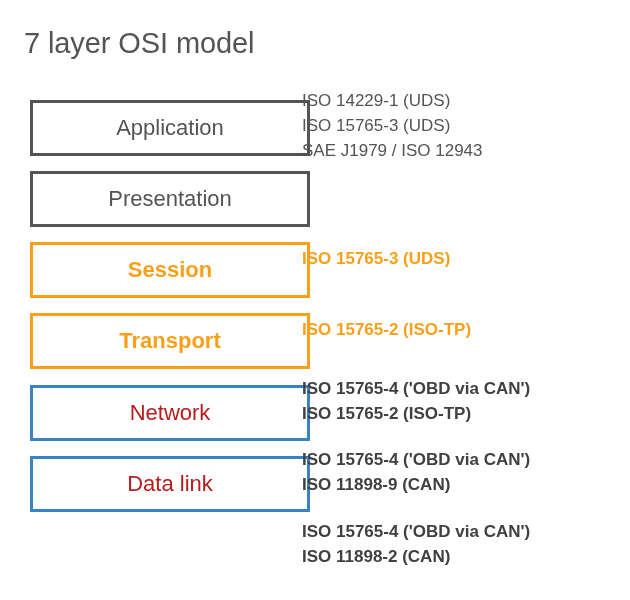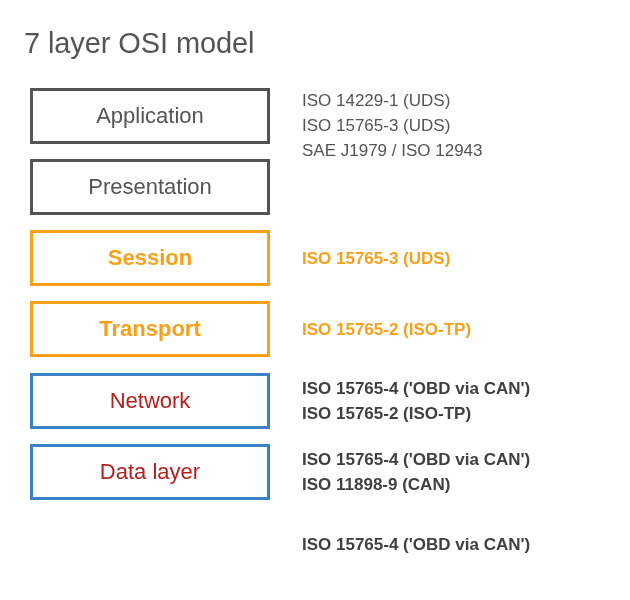--- a/index.html
+++ b/index.html
@@ -36,22 +36,22 @@
   .layer-row {
     position: absolute;
     left: 0;
     width: 630px;
     height: 56px;
   }
 
   .layer-box {
     position: absolute;
     left: 30px;
-    top: 0;
-    width: 240px;
+    top: 12px;
+    width: 280px;
     height: 56px;
     box-sizing: border-box;
     border: 3px solid #545454;
     display: flex;
     align-items: center;
     justify-content: center;
     background: transparent;
   }
 
   .layer-label {
@@ -152,27 +152,28 @@
       <span class="layer-label">Network</span>
     </div>
     <div class="annotations">
       <div class="annotation-line">ISO 15765-4 ('OBD via CAN')</div>
       <div class="annotation-line">ISO 15765-2 (ISO-TP)</div>
     </div>
   </div>
 
   <div class="layer-row tone-blue" style="top:444px;">
     <div class="layer-box">
-      <span class="layer-label">Data layer</span>
+      <span class="layer-label">Data link</span>
     </div>
     <div class="annotations">
       <div class="annotation-line">ISO 15765-4 ('OBD via CAN')</div>
       <div class="annotation-line">ISO 11898-9 (CAN)</div>
     </div>
   </div>
 
   <div class="layer-row tone-blue" style="top:516px;">
     <div class="annotations">
       <div class="annotation-line">ISO 15765-4 ('OBD via CAN')</div>
+      <div class="annotation-line">ISO 11898-2 (CAN)</div>
     </div>
   </div>
 
 </div>
 
 </body></html>

